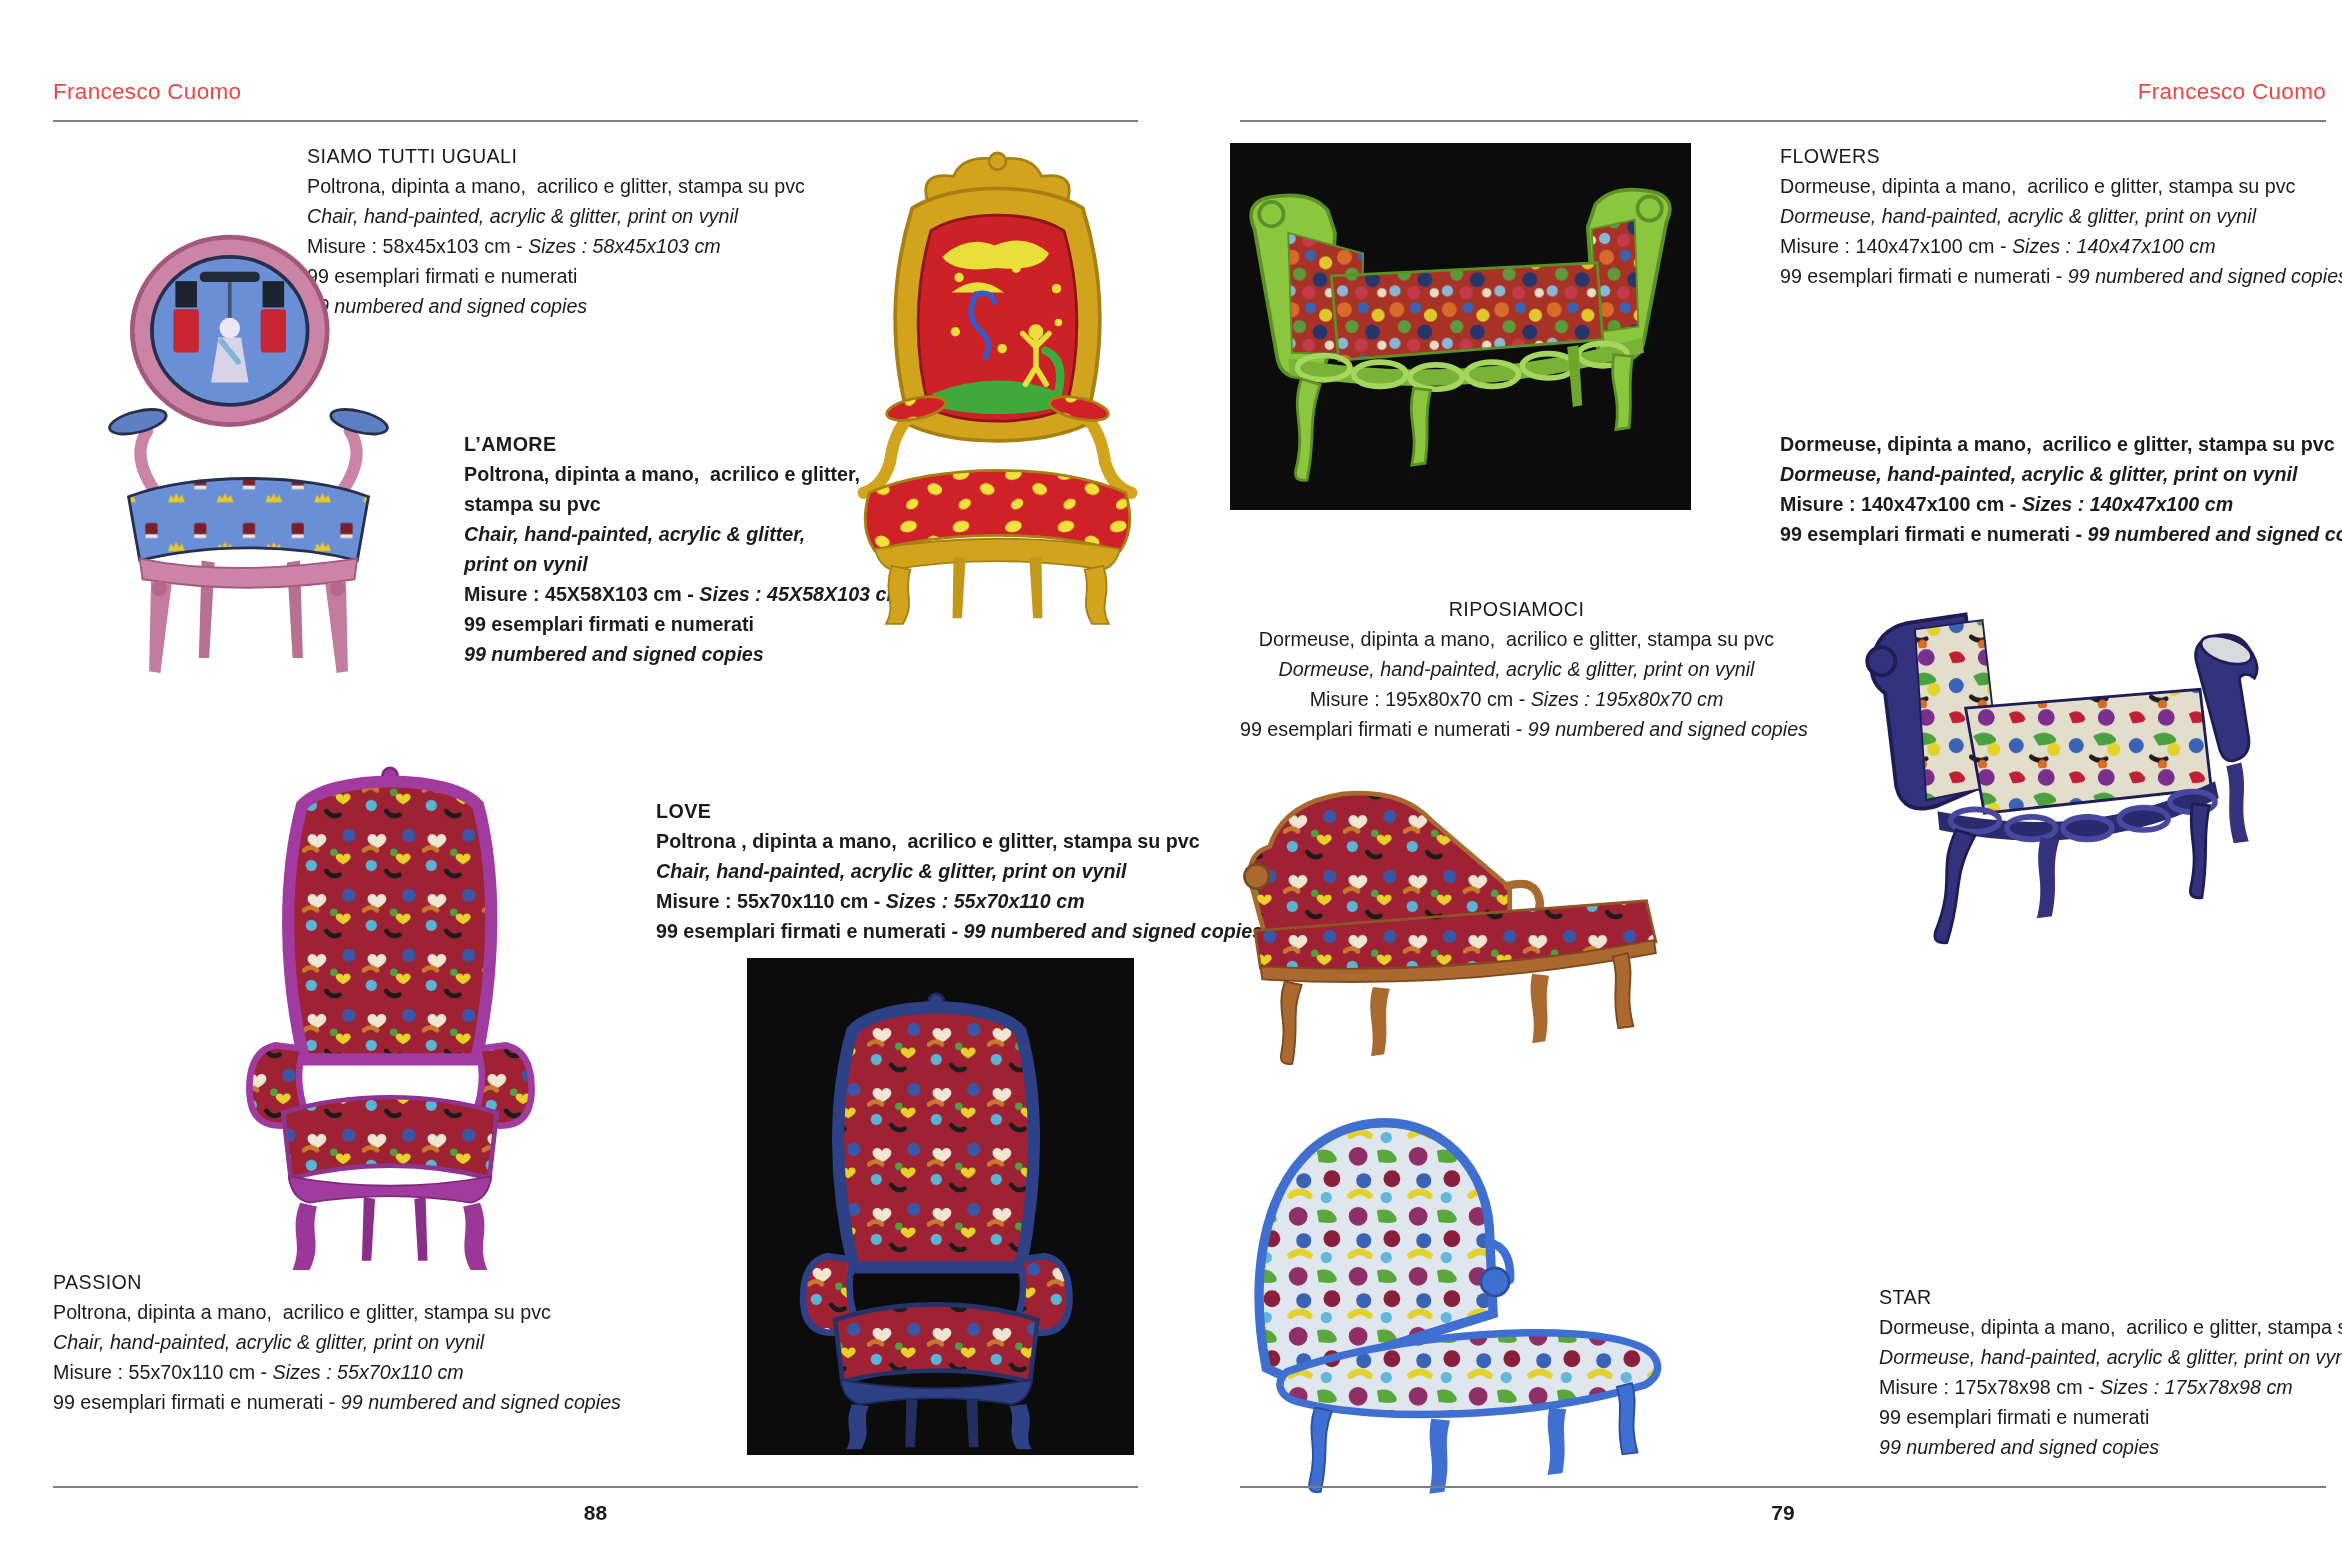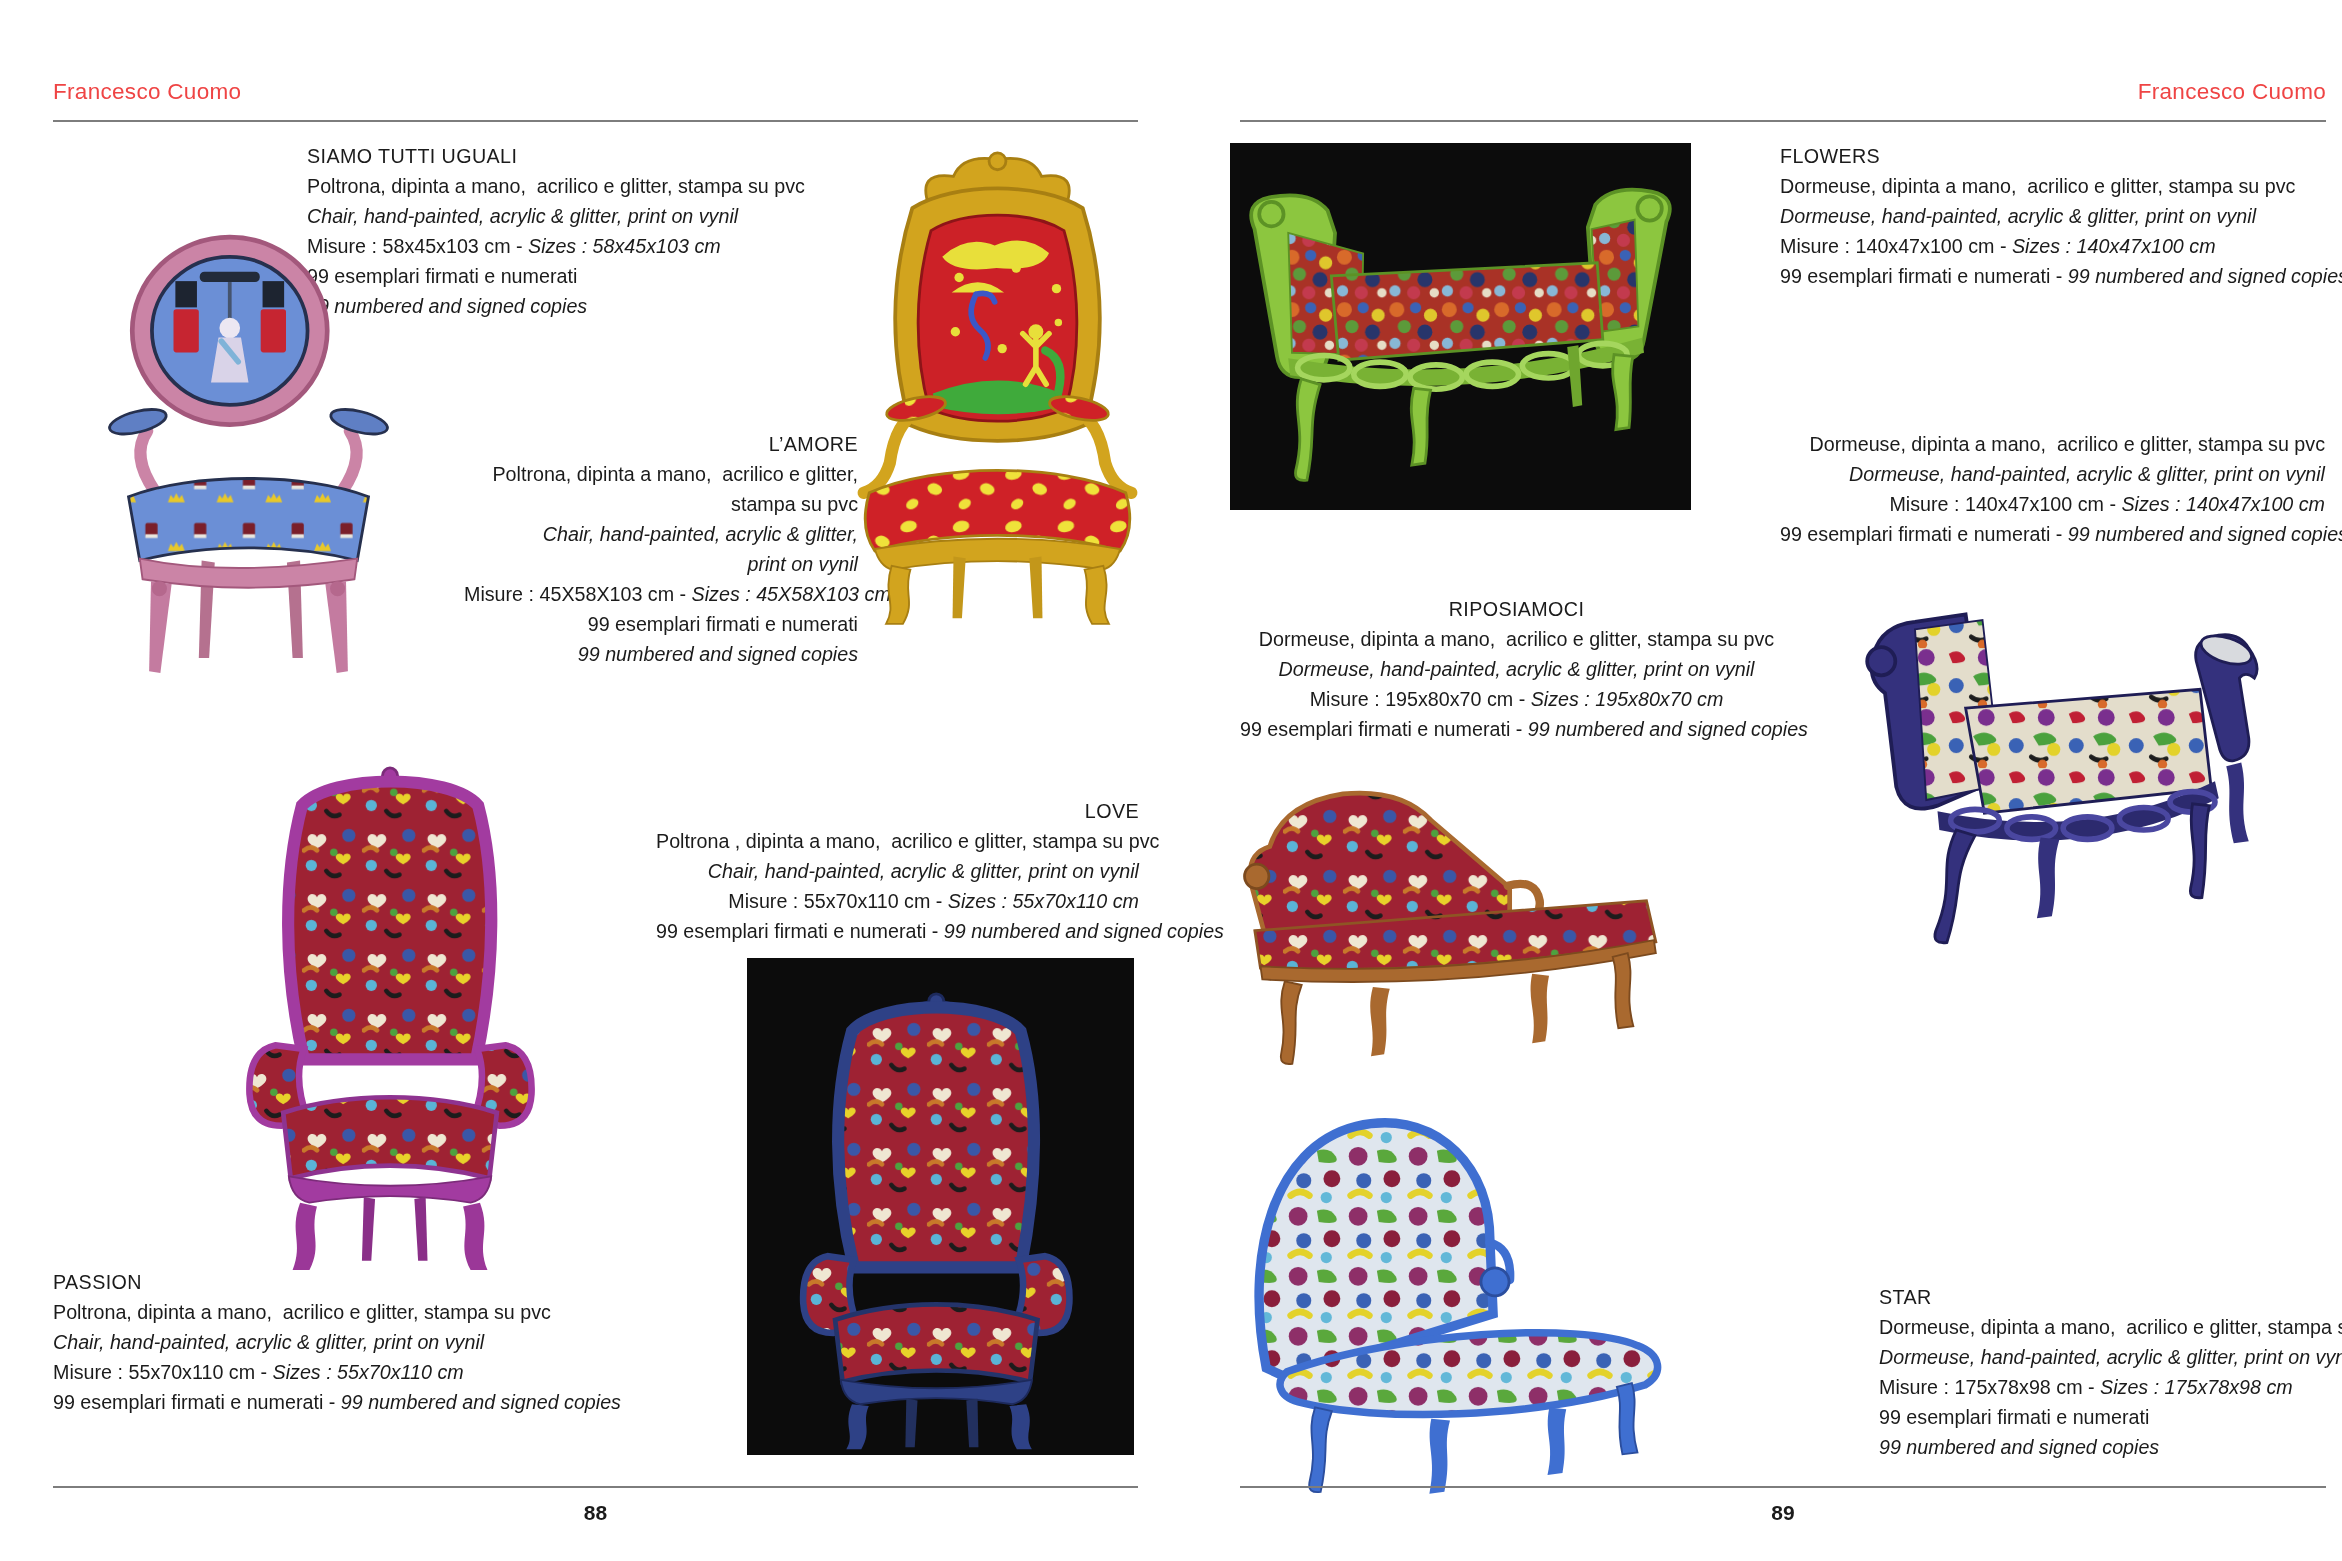--- a/index.html
+++ b/index.html
@@ -2,21 +2,21 @@
 <html style="font-size:15px"><head>
 <meta charset="utf-8">
 <style>
   html,body{margin:0;padding:0;background:#e9e9e9;}
   .canvas{position:relative;width:2342px;height:1562px;background:#ffffff;overflow:hidden;
           font-family:"Liberation Sans", sans-serif;color:#1b1b1b;}
   .hdr{position:absolute;top:79px;font-size:22.5px;color:#ef4444;letter-spacing:0.3px;}
   .rule{position:absolute;height:1.9px;background:#7d7d7d;}
   .block{position:absolute;}
   .block .line{font-size:19.7px;line-height:30px;white-space:pre;}
-  .block.right{text-align:right;}
+  .block.right{font-weight:bold;}
   .it{font-style:italic;}
   .title{letter-spacing:0.4px;}
   .pagenum{position:absolute;top:1501px;text-align:center;font-size:21px;font-weight:bold;}
   .img{position:absolute;}
   .img svg{display:block;width:100%;height:100%;}
   .darkbox{background:#0c0c0c;}
 </style>
 </head>
 <body>
 
@@ -331,16 +331,16 @@
   <div class="block" style="left:1879px;top:1282px;width:468px;">
     <div class="line title">STAR</div>
     <div class="line">Dormeuse, dipinta a mano,  acrilico e glitter, stampa su pvc</div>
     <div class="line it">Dormeuse, hand-painted, acrylic &amp; glitter, print on vynil</div>
     <div class="line"><span>Misure : 175x78x98 cm - </span><span class="it">Sizes : 175x78x98 cm</span></div>
     <div class="line">99 esemplari firmati e numerati</div>
     <div class="line it">99 numbered and signed copies</div>
   </div>
 
   <div class="rule" style="left:1240px;top:1486px;width:1086px;"></div>
-  <div class="pagenum" style="left:1240px;width:1086px;">89</div>
+  <div class="pagenum" style="left:1240px;width:1086px;">79</div>
 
 </div>
 
 
 </body></html>

